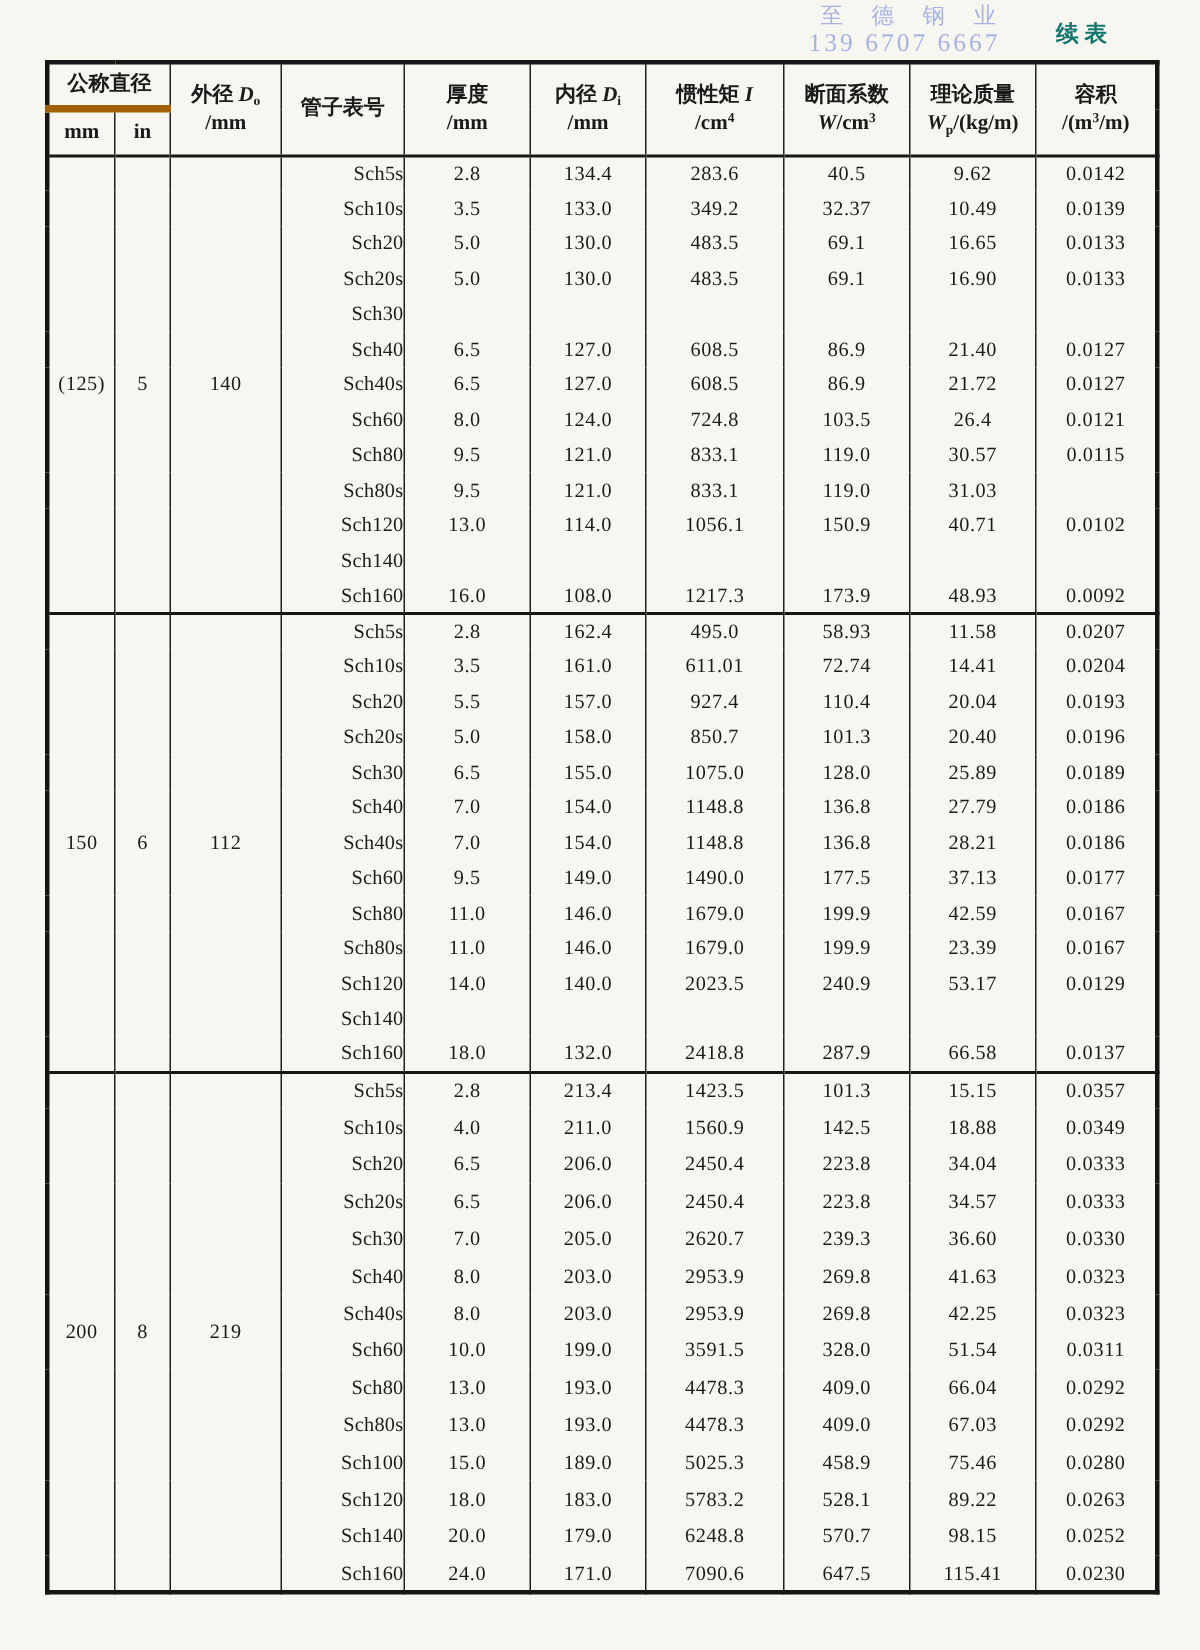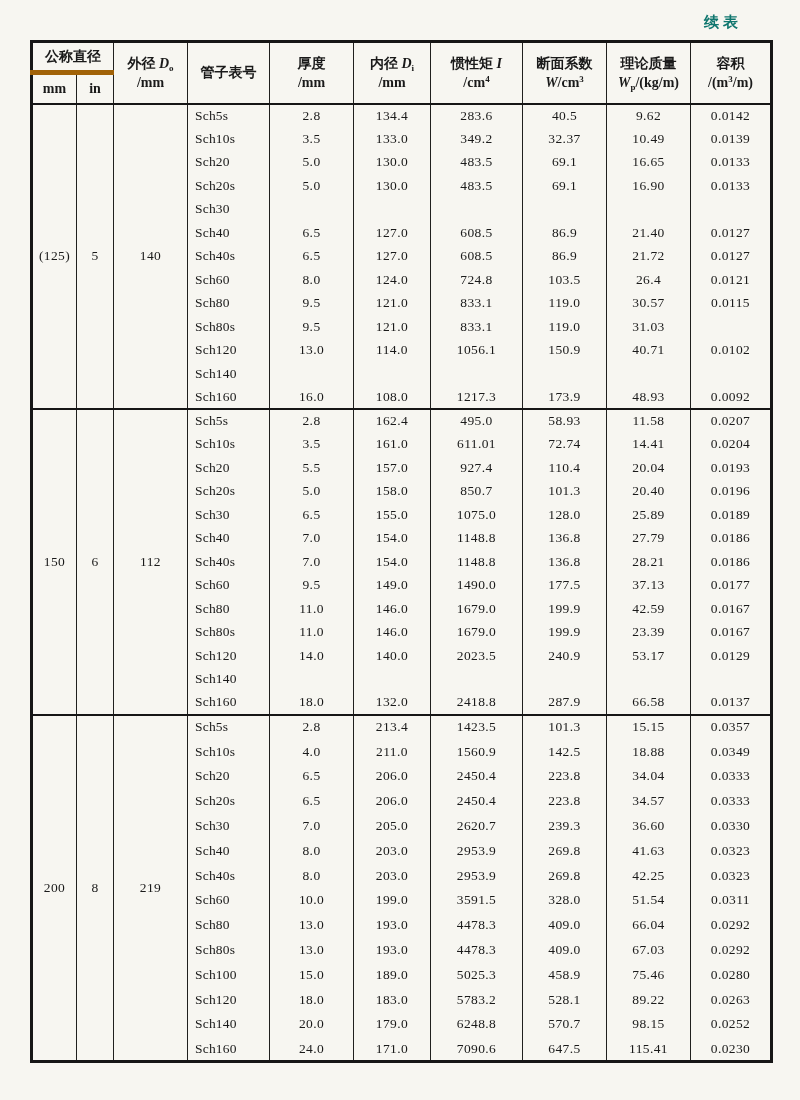--- a/index.html
+++ b/index.html
@@ -44,27 +44,31 @@
   .spec thead tr.h2 th, .spec thead th.span2 { border-bottom: 2px solid #161616; }
   .spec th.nominal-top { border-bottom: 5px solid #a16207; }
   .spec sub { font-size: 9px; vertical-align: -3px; line-height: 0; }
   .spec sup { font-size: 9px; vertical-align: 5px; line-height: 0; }
 
   .spec tbody td { font-size: 13.5px; vertical-align: middle; }
   .spec tbody tr.b0, .spec tbody tr.b1 { height: 23.5px; }
   .spec tbody tr.b2 { height: 24.8px; }
   .spec tbody tr.block-start td { border-top: 2px solid #161616; }
   .spec td.c { text-align: center; letter-spacing: 0.4px; }
-  .spec td.sched { text-align: left; padding-left: 7px; letter-spacing: 0.2px; }
+  .spec td.sched { text-align: right; padding-left: 7px; letter-spacing: 0.2px; }
 </style>
 </head>
 <body>
 
 <div class="page">
 
+  <div class="watermark" style="color: rgb(167, 179, 228);">
+    <div class="company">至德钢业</div>
+    <div class="phone">139 6707 6667</div>
+  </div>
 
   <div class="continued">续表</div>
 
   <table class="spec">
     <colgroup>
       <col style="width:45px">
         <col style="width:37px">
         <col style="width:74px">
       <col style="width:82px">
         <col style="width:84px">

